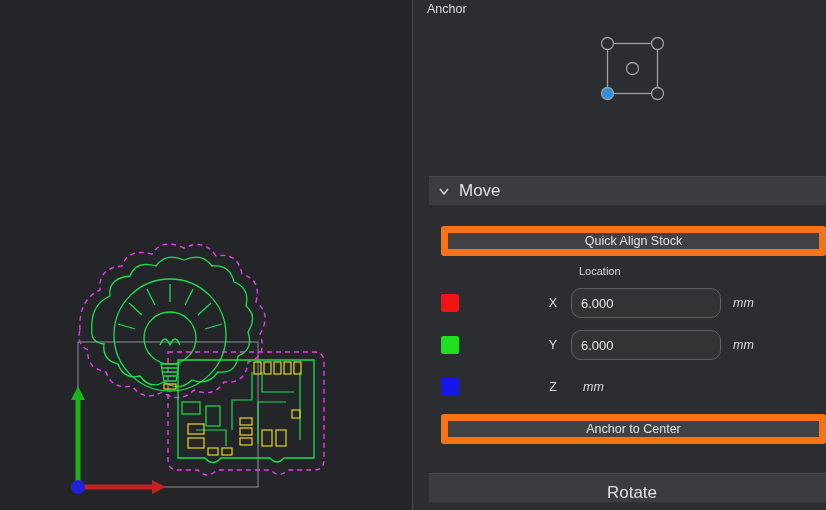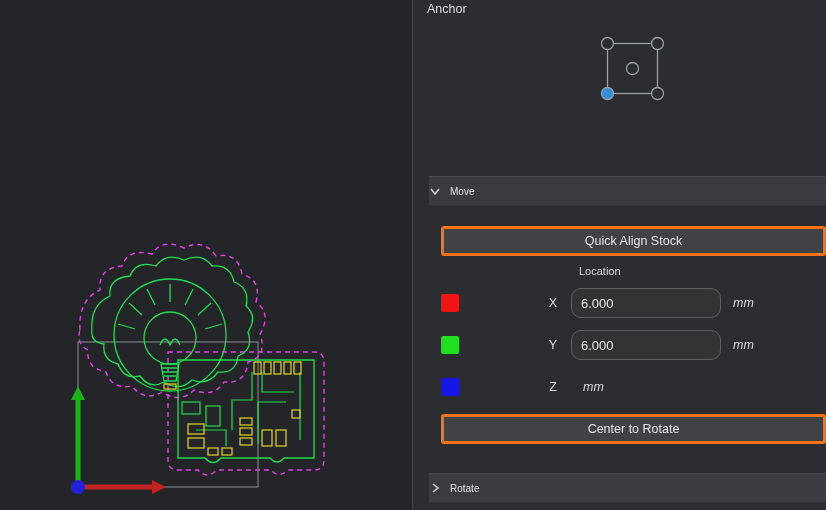--- a/index.html
+++ b/index.html
@@ -15,28 +15,28 @@
   
   .panel{
     position:absolute;left:412px;top:0;width:414px;height:510px;
     background:#2b2d30;border-left:1px solid #484a4e;color:#d8d9da;
   }
   .anchor-label{position:absolute;left:14px;top:2px;font-size:12.5px;color:#dcdddf;}
   .anchor-widget{position:absolute;left:180px;top:29px;width:80px;height:80px;}
   .section-header{
     position:absolute;left:16px;right:0;height:30px;background:#3a3c3f;
     border-top:1px solid #47494c;border-bottom:1px solid #303234;
-    display:flex;align-items:center;gap:9px;
-    font-size:10px;color:#e0e1e2;cursor:default;user-select:none;
+    display:flex;align-items:center;gap:9px;padding-left:9px;
+    font-size:17px;color:#e0e1e2;cursor:default;user-select:none;
   }
   .hdr-move{top:176px;}
-  .hdr-rotate{top:473px;}
+  .hdr-rotate{top:473px;flex-direction:column;}
   .wide-btn{
     position:absolute;left:28px;right:0;height:30px;
-    background:#404246;border:3px solid #f97316;border-radius:3px;
+    background:#404246;border:7px solid #f97316;border-radius:3px;
     color:#e4e5e6;font-size:12.5px;font-family:inherit;cursor:pointer;
   }
   .btn-quick{top:226px;}
   .btn-center{top:414px;}
   .location-label{position:absolute;left:166px;top:265px;font-size:11px;color:#d8d9da;}
   .loc-row{position:absolute;left:28px;right:10px;height:30px;display:flex;align-items:center;}
   .row-x{top:288px;}.row-y{top:330px;}.row-z{top:372px;}
   .swatch{width:18px;height:18px;border-radius:2px;flex:none;background:#888;}
   .axis{width:112px;text-align:right;padding-right:14px;font-size:12.5px;color:#dbdcdd;flex:none;}
   .loc-input{
@@ -165,21 +165,21 @@
       <input class="loc-input" type="text" value="6.000" style="">
       <span class="unit">mm</span>
     </div>
 
     <div class="loc-row row-z">
       <span class="swatch" style="background: rgb(22, 22, 232);"></span>
       <span class="axis">Z</span>
       <span class="unit">mm</span>
     </div>
 
-    <button class="wide-btn btn-center">Center to Rotate</button>
+    <button class="wide-btn btn-center">Anchor to Center</button>
 
     <div class="section-header hdr-rotate">
       <svg width="12" height="12" viewBox="0 0 12 12">
         <polyline points="4,2 9,6 4,10" fill="none" stroke="#cfd0d2" stroke-width="1.6"></polyline>
       </svg>
       <span>Rotate</span>
     </div>
 
   </div>
 </div>

